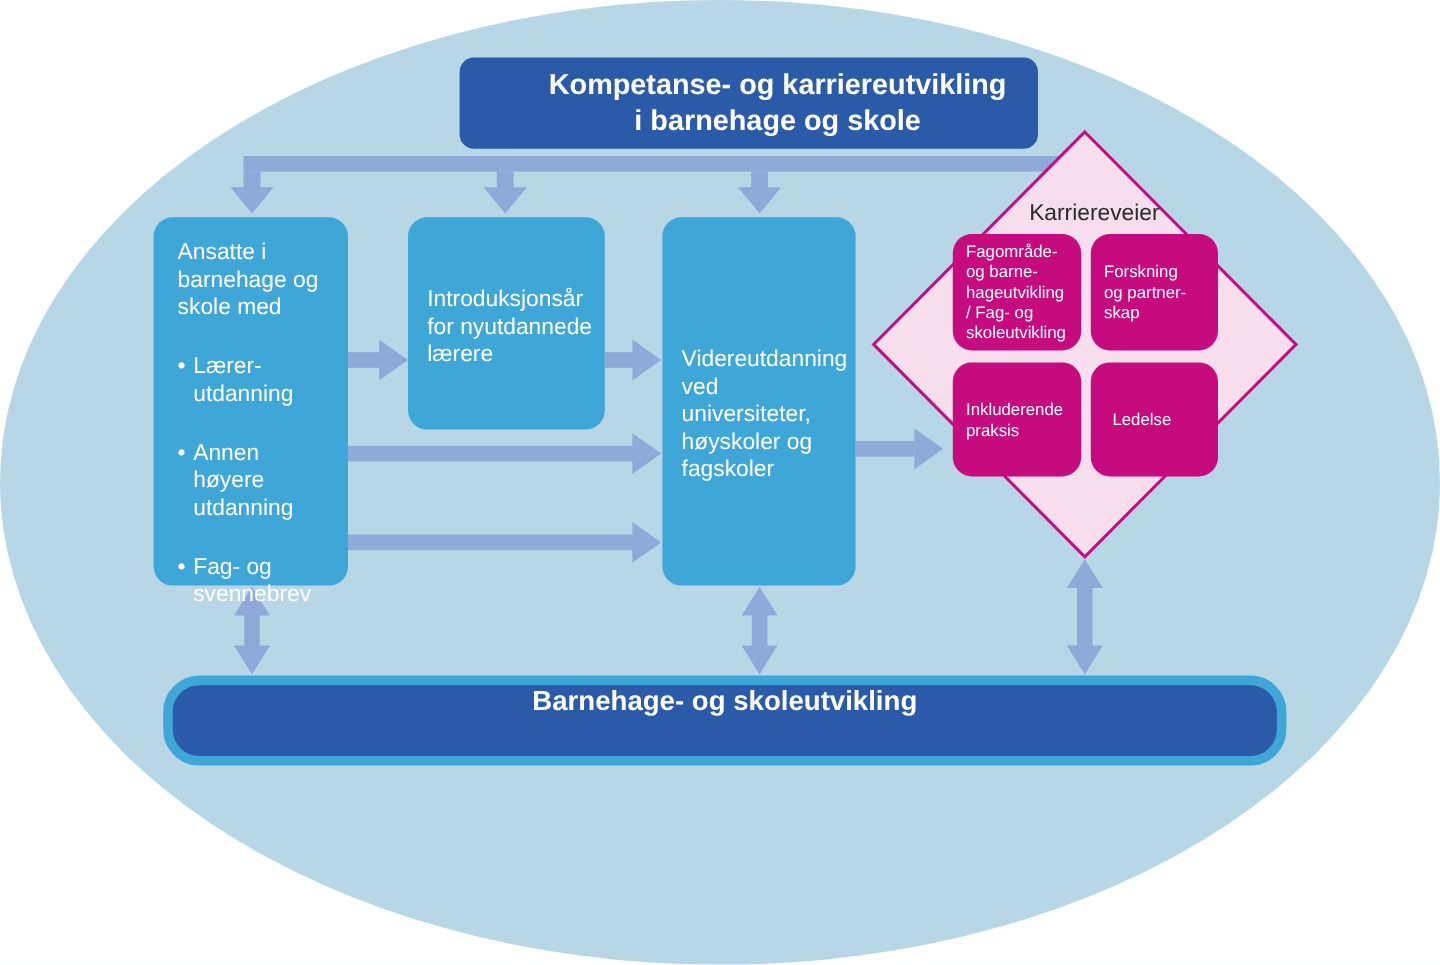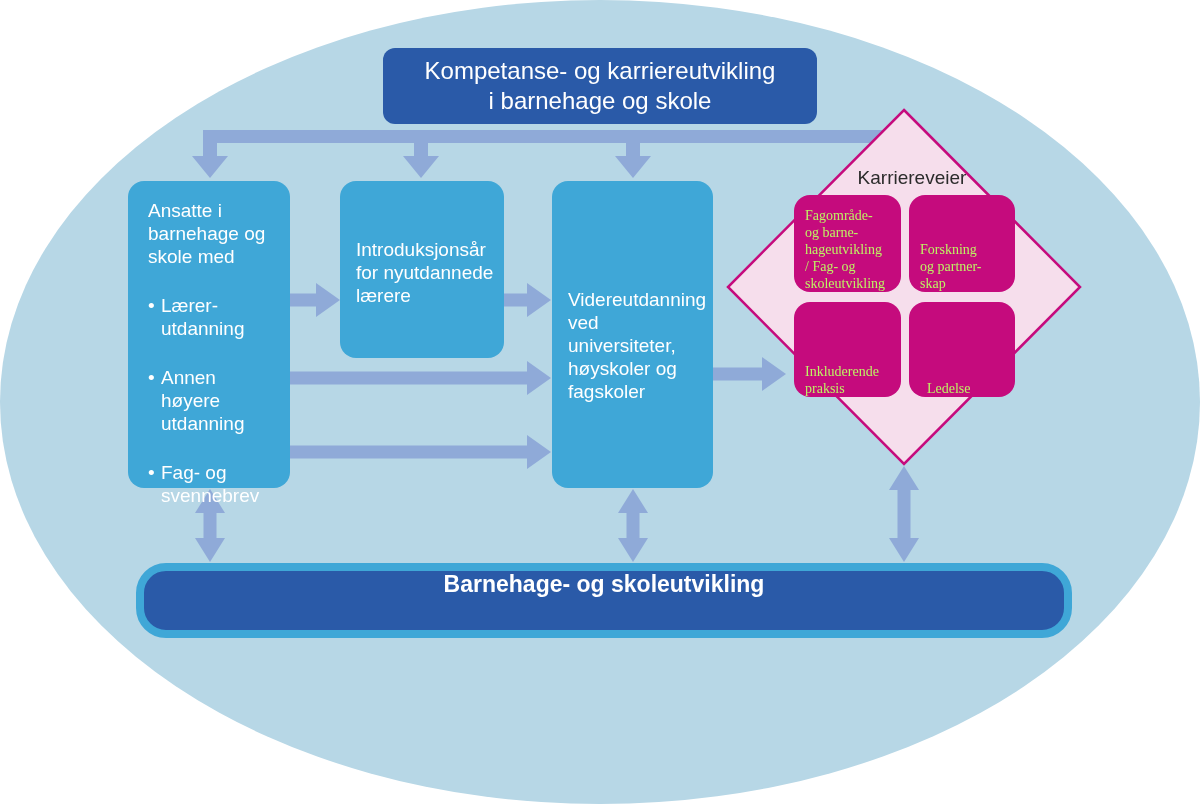--- a/index.html
+++ b/index.html
@@ -10,22 +10,22 @@
   .ellipse{
     position:absolute;left:0;top:0;width:1200px;height:804px;
     border-radius:50%;background:var(--bg_ellipse,#b7d7e6);
   }
   svg.arrows{position:absolute;left:0;top:0;}
   svg.arrows *{fill:var(--arrow,#8faad8);}
   .title-box{
     position:absolute;left:383px;top:48px;width:434px;height:76px;
     background:var(--dark_blue,#2a5aa8);border-radius:12px;
     display:flex;align-items:center;justify-content:center;
-    color:#fff;font-weight:normal;font-size:24px;line-height:30px;
-    text-align:center;white-space:pre-line;
+    color:#fff;font-weight:bold;font-size:24px;line-height:30px;
+    text-align:center;white-space:pre-line;padding-left:48px;
   }
   .box{
     position:absolute;background:var(--box_blue,#3fa7d7);border-radius:16px;
     color:#fff;font-size:19px;line-height:23px;box-sizing:border-box;
   }
   .box-left{left:128px;top:181px;width:162px;height:307px;padding:18px 10px 0 20px;}
   .box-mid{left:340px;top:181px;width:164px;height:177px;display:flex;align-items:center;padding:0 8px 0 16px;}
   .box-right{left:552px;top:181px;width:161px;height:307px;display:flex;align-items:center;padding:0 6px 0 16px;}
   .pre{white-space:pre-line;}
   .box-mid .pre{margin-top:6px;}
@@ -34,22 +34,22 @@
   .bullet-item:first-of-type{margin-top:22px;}
   .bullet-item .marker{width:13px;flex:0 0 13px;}
   .diamond-svg{position:absolute;left:724px;top:106px;}
   .diamond-svg polygon{fill:var(--pink,#f6deec);stroke:var(--magenta,#c50b7d);stroke-width:2.5;}
   .career-label{
     position:absolute;left:812px;top:167px;width:200px;text-align:center;
     color:var(--label_dark,#2b2b2b);font-size:19px;
   }
   .cbox{
     position:absolute;background:var(--magenta,#c50b7d);border-radius:16px;
-    color:#bef264;font-size:14px;line-height:17px;display:flex;align-items:flex-end;
-    padding:0 6px 0 11px;box-sizing:border-box;font-family:Liberation Serif, serif;
+    color:#ffffff;font-size:14px;line-height:17px;display:flex;align-items:center;
+    padding:0 6px 0 11px;box-sizing:border-box;
   }
   .cbox1{left:794px;top:195px;width:107px;height:97px;}
   .cbox2{left:909px;top:195px;width:106px;height:97px;}
   .cbox3{left:794px;top:302px;width:107px;height:95px;}
   .cbox4{left:909px;top:302px;width:106px;height:95px;padding-left:18px;}
   .bottom-bar{
     position:absolute;left:136px;top:563px;width:936px;height:75px;
     box-sizing:border-box;border:8px solid var(--box_blue,#3fa7d7);
     background:var(--dark_blue,#2a5aa8);border-radius:30px;
     display:flex;align-items:flex-start;justify-content:center;

